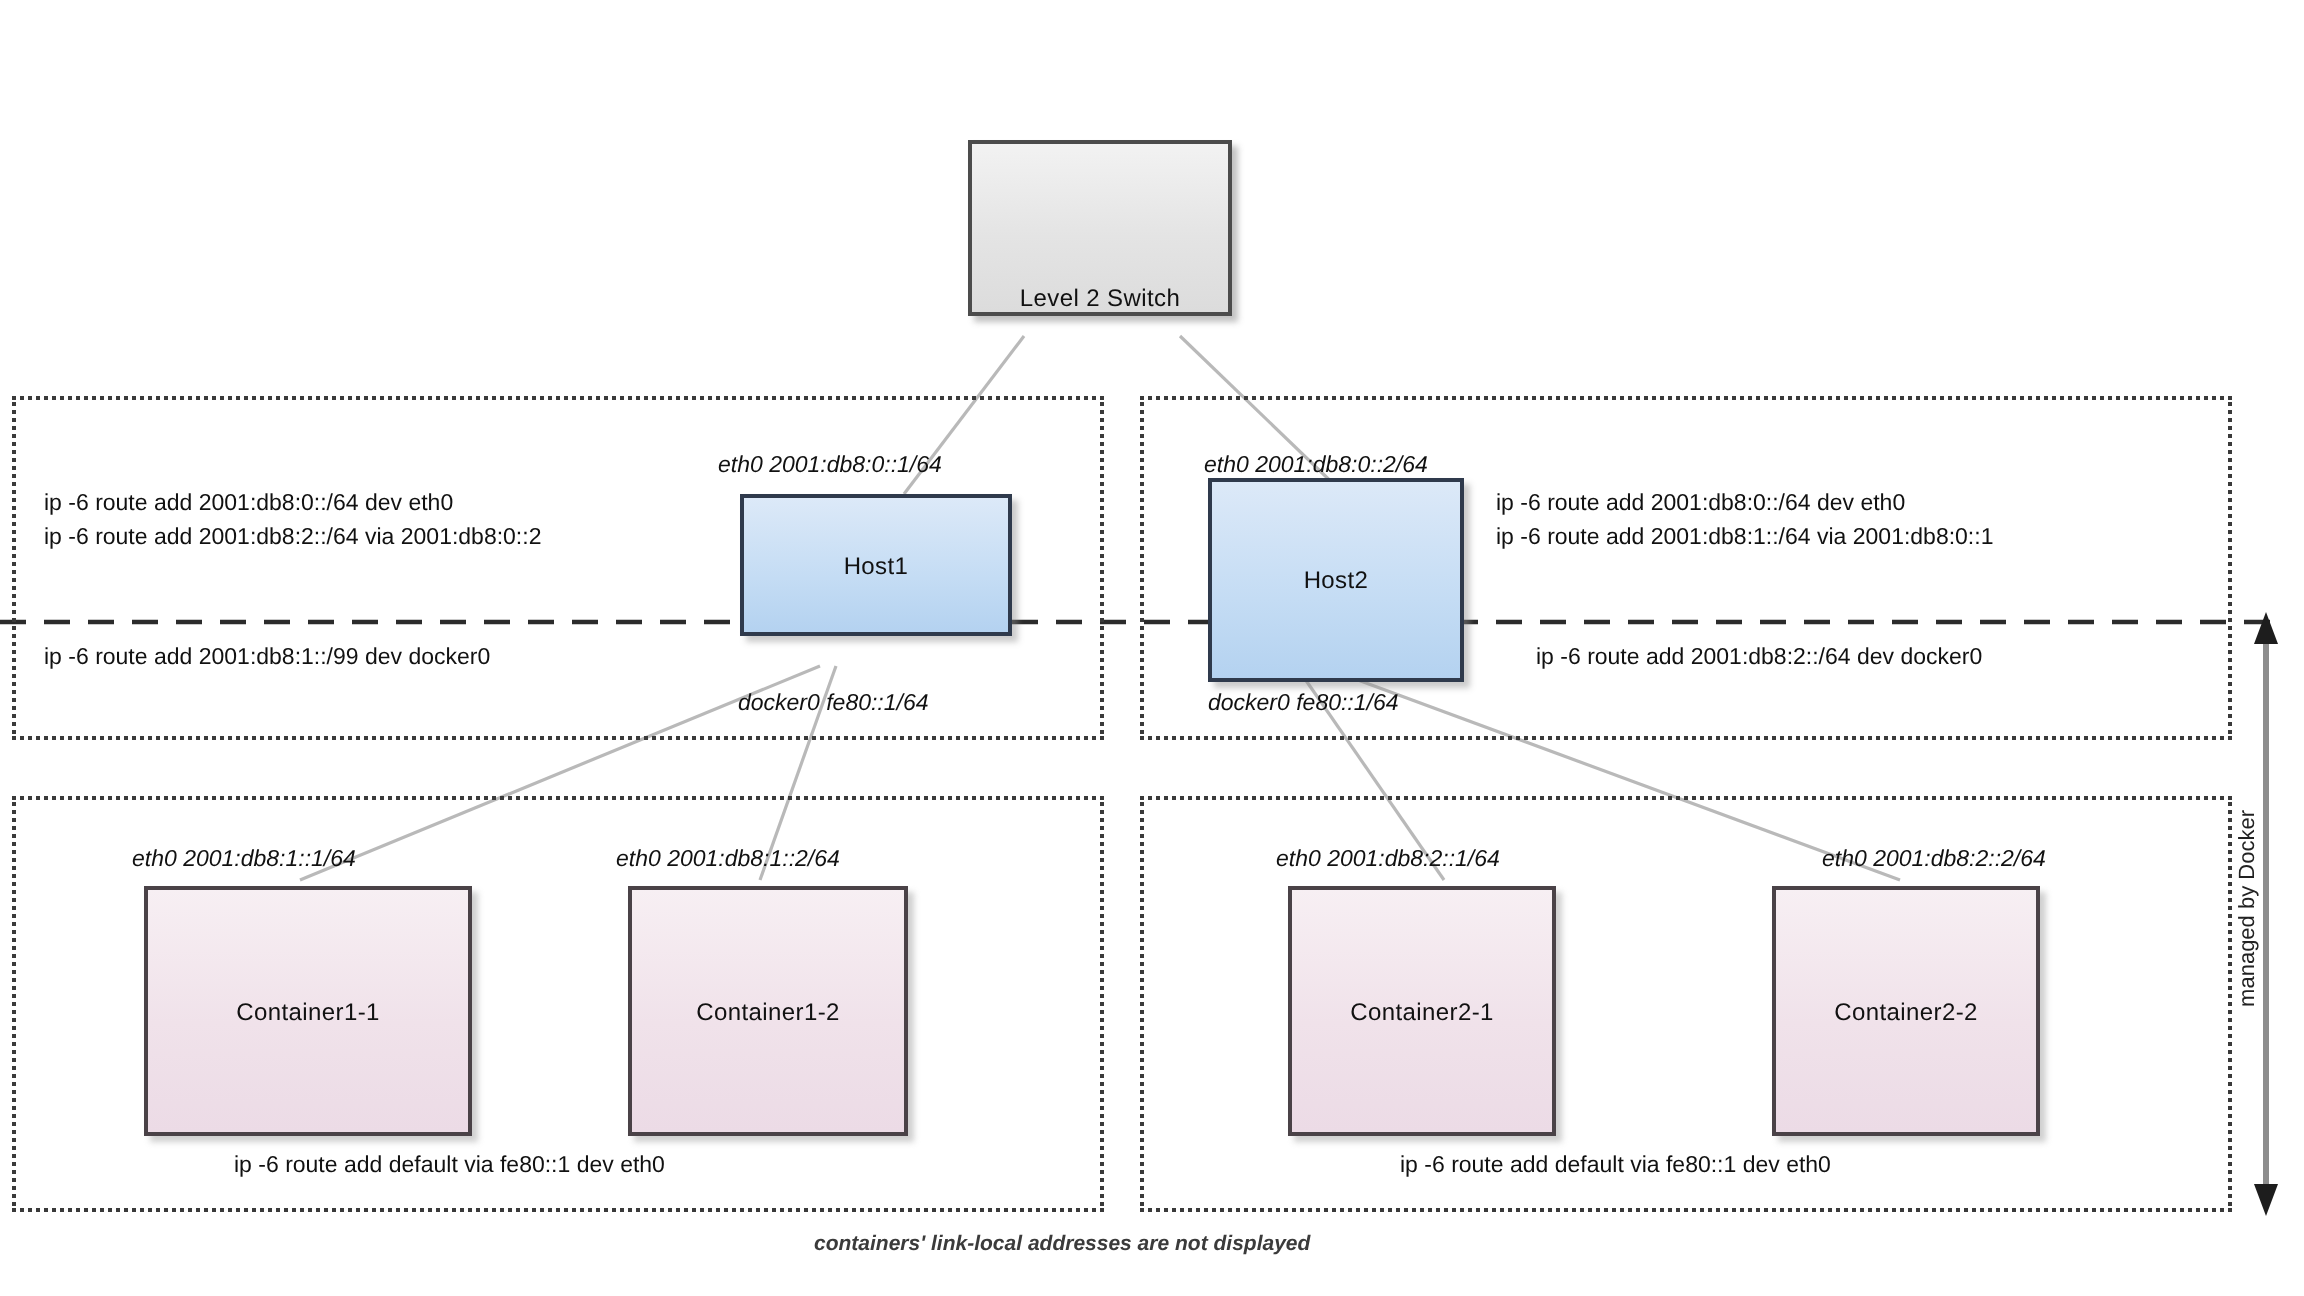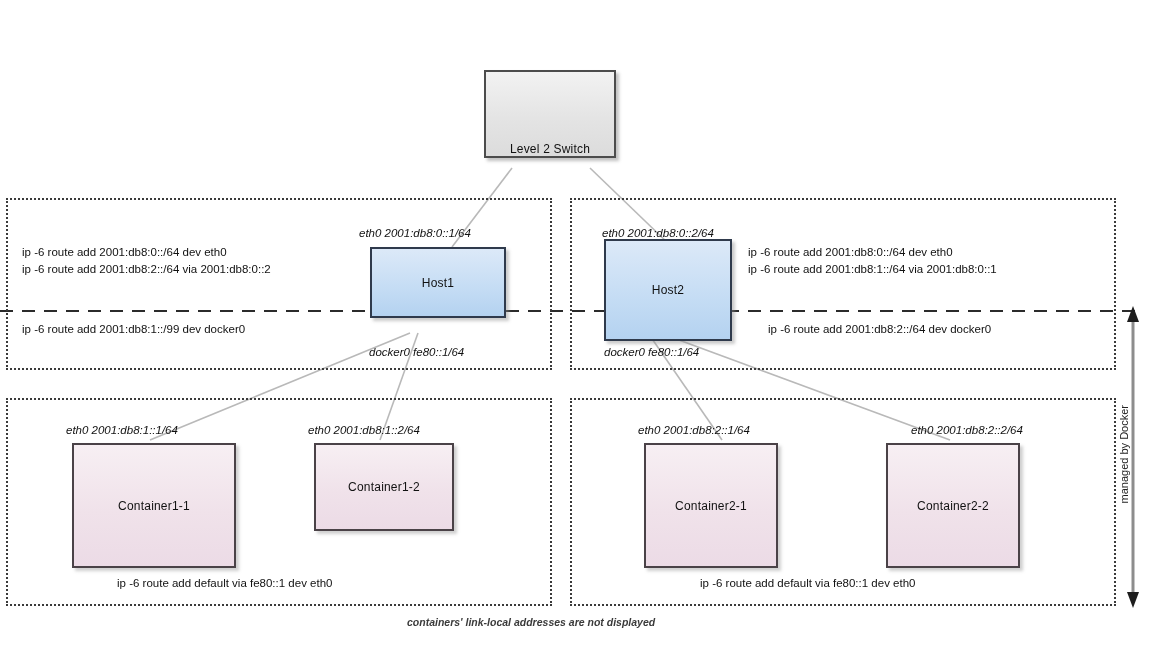--- a/index.html
+++ b/index.html
@@ -154,21 +154,21 @@
 
   <div class="label cmd" style="left:748px; top:322px;margin-left:20px;">ip -6 route add 2001:db8:2::/64 dev docker0</div>
 
   <div class="group-frame" style="left:6px; top:398px; width:546px; height:208px;"></div>
 
   <div class="node container-node" style="left:72px; top:443px; width:164px; height:125px;text-align:center;">
     <span class="caption">Container1-1</span>
   </div>
   <div class="label iface" style="left:66px; top:423px;">eth0 2001:db8:1::1/64</div>
 
-  <div class="node container-node" style="left:314px; top:443px; width:140px; height:88px;">
+  <div class="node container-node" style="left:314px; top:443px; width:140px; height:125px;">
     <span class="caption">Container1-2</span>
   </div>
   <div class="label iface" style="left:308px; top:423px;">eth0 2001:db8:1::2/64</div>
 
   <div class="label cmd" style="left:117px; top:576px;">ip -6 route add default via fe80::1 dev eth0</div>
 
   <div class="group-frame" style="left:570px; top:398px; width:546px; height:208px;"></div>
 
   <div class="node container-node" style="left:644px; top:443px; width:134px; height:125px;">
     <span class="caption">Container2-1</span>

